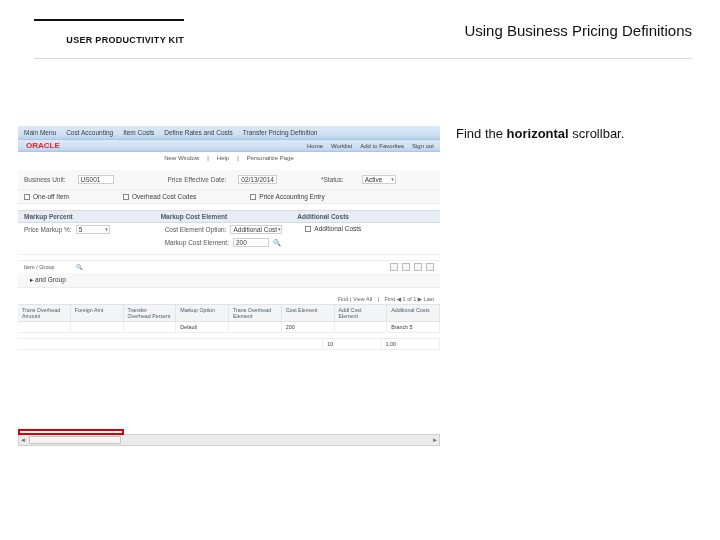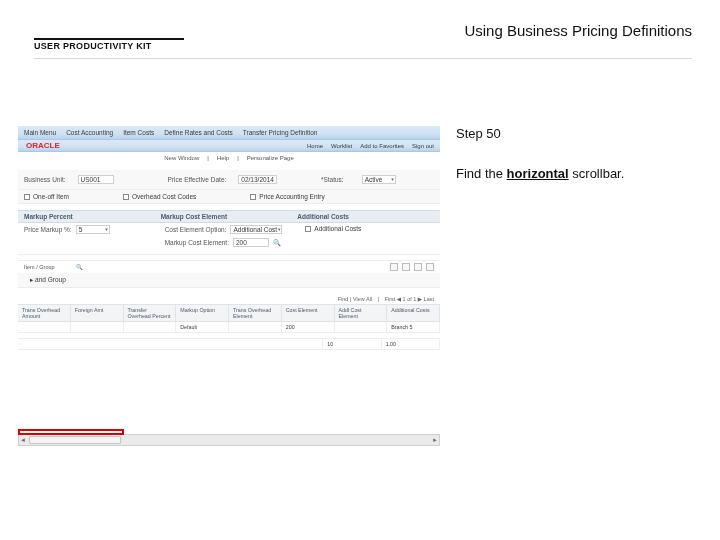--- a/index.html
+++ b/index.html
@@ -34,23 +34,24 @@
     font:700 18px/1 Arial;
     letter-spacing:1px;
     color:var(--oracle-red);
   }
   .logo-r{font-size:8px; vertical-align:super; color:#333;}
   .upk{
     font:700 9px/1 Arial;
     color:#111;
     letter-spacing:0.3px;
     border-top:2px solid #111;
-    margin-top:20px;
-    padding-top:2px;
+    margin-top:1px;
+    padding-top:15px;
     width:150px;
+    text-align:right;
   }
   .doc-title{
     position:absolute;
     right:0; top:4px;
     font:400 15px/1.2 Arial;
     color:#111;
   }
   .hrule{
     position:absolute;
     left:34px; right:28px;
@@ -66,21 +67,21 @@
   }
   .step-label{
     font:400 13px/1.2 Arial;
     color:#111;
     margin-bottom:24px;
   }
   .step-text{
     font:400 13px/1.3 Arial;
     color:#111;
   }
-  .step-text b{font-weight:700;text-decoration:underline;}
+  .step-text b{font-weight:700;}
   
   .shot{
     position:absolute;
     top:126px; left:18px;
     width:422px;
     height:320px;
     background:#fff;
     font-size:6.5px;
     color:var(--tiny);
     border:0;
@@ -148,21 +149,20 @@
 </head>
 <body>
 
 <div class="header">
   <div class="upk">USER PRODUCTIVITY KIT</div>
   <div class="doc-title">Using Business Pricing Definitions</div>
 </div>
 <div class="hrule"></div>
 
 <div class="right-pane">
-  <div class="step-label">Step 50</div>
   <div class="step-text">
     <span>Find the </span><b>horizontal</b><span> scrollbar.</span>
   </div>
 </div>
 
 <div class="shot">
 
   <div class="blue topbar">
     <span style="flex:0 0 auto">Main Menu</span>
     <span>Cost Accounting</span>

